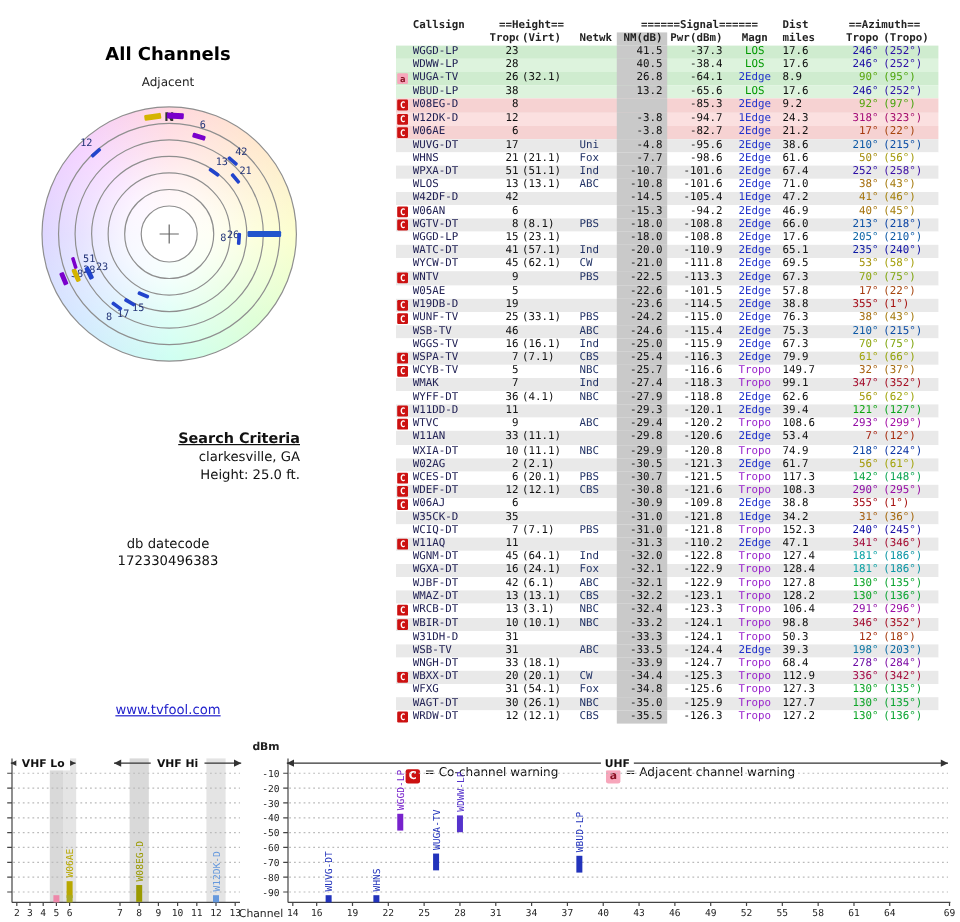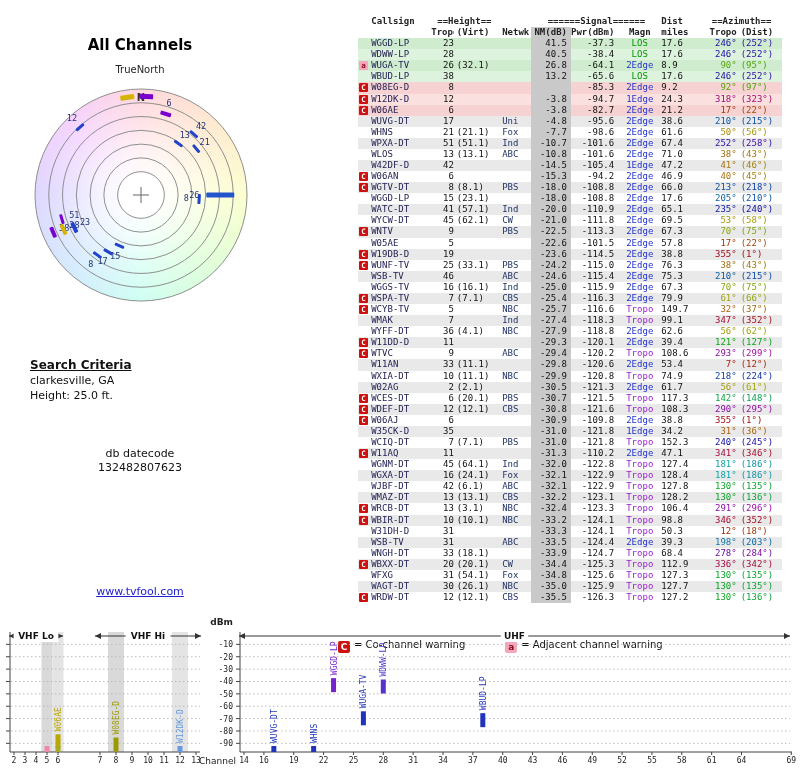--- a/index.html
+++ b/index.html
@@ -8,29 +8,29 @@
   .abs{position:absolute;}
 
   
   #all-title{left:30px;top:36px;width:220px;text-align:center;font-size:15px;font-weight:bold;color:#000;}
   #truenorth{left:30px;top:64px;width:220px;text-align:center;font-size:10px;color:#222;}
   #radar-bg{left:35px;top:89px;width:212px;height:212px;border-radius:50%;
     background:
       radial-gradient(circle at 50% 50%, rgba(255,255,255,.95) 0%, rgba(255,255,255,.85) 22%, rgba(255,255,255,.45) 48%, rgba(255,255,255,.12) 78%, rgba(255,255,255,0) 100%),
       conic-gradient(from 0deg, #ffccd6, #ffe3c2, #fbffc2, #d6ffcc, #c2ffef, #c9e4ff, #d6ccff, #f2c6ff, #ffccd6);}
   #radar-svg{left:26px;top:80px;}
-  #criteria{left:30px;top:358px;width:220px;text-align:left;font-size:11px;color:#111;line-height:15px;}
+  #criteria{left:30px;top:358px;width:220px;text-align:right;font-size:11px;color:#111;line-height:15px;}
   #criteria .hd{font-weight:bold;text-decoration:underline;font-size:12px;}
   #datecode{left:30px;top:447px;width:220px;text-align:center;font-size:11px;color:#111;line-height:14px;}
   #site-link{left:30px;top:585px;width:220px;text-align:center;font-size:11px;}
   #site-link a{color:#2222cc;text-decoration:underline;}
 
   
   #tablewrap{left:330px;top:16px;width:452px;font-family:"DejaVu Sans Mono",monospace;font-size:9px;color:#111;}
-  .trow{display:flex;height:11.08px;line-height:11.2px;white-space:pre;margin-left:28px;}
+  .trow{display:flex;height:11.08px;line-height:11.2px;white-space:pre;}
   .c{display:block;height:11.08px;overflow:hidden;}
   .c-w{width:14px;padding-left:1px;}
   .c-cs{width:64px;color:#222255;}
   .c-re{width:24px;text-align:right;}
   .c-vi{width:46px;padding-left:3px;}
   .c-nw{width:36px;padding-left:5px;color:#223366;}
   .c-nm{width:42px;text-align:right;padding-right:4px;background:#c9c9c9;}
   .c-pw{width:50px;text-align:right;padding-right:4px;}
   .c-pa{width:46px;text-align:center;}
   .c-di{width:42px;text-align:left;padding-right:4px;}
@@ -50,21 +50,21 @@
   
   #legend{position:absolute;left:338px;top:639px;font-size:10px;color:#111;}
   #legend .lb{width:12px;height:12px;line-height:12px;font-size:9px;border-radius:2px;margin-right:4px;vertical-align:-2px;display:inline-block;text-align:center;font-weight:bold;font-style:normal;}
   #legend .gap{display:inline-block;width:40px;}
   #chart-svg{left:0;top:612px;}
 </style>
 </head>
 <body>
 
 <div class="abs" id="all-title">All Channels</div>
-<div class="abs" id="truenorth">TrueNorth</div>
+<div class="abs" id="truenorth">Adjacent</div>
 <div class="abs" id="radar-bg"></div>
 <svg class="abs" id="radar-svg" width="230" height="230">
     <circle cx="115" cy="115" r="106" fill="none" stroke="#8f8f8f" stroke-width="1"></circle>
     <circle cx="115" cy="115" r="92.22" fill="none" stroke="#8f8f8f" stroke-width="1"></circle>
     <circle cx="115" cy="115" r="78.44" fill="none" stroke="#8f8f8f" stroke-width="1"></circle>
     <circle cx="115" cy="115" r="64.66" fill="none" stroke="#8f8f8f" stroke-width="1"></circle>
     <circle cx="115" cy="115" r="50.879999999999995" fill="none" stroke="#8f8f8f" stroke-width="1"></circle>
     <circle cx="115" cy="115" r="37.099999999999994" fill="none" stroke="#8f8f8f" stroke-width="1"></circle>
     <circle cx="115" cy="115" r="23.32" fill="rgba(255,255,255,0.9)" stroke="#8f8f8f"></circle>
     <line x1="107" y1="115" x2="123" y2="115" stroke="#666"></line>
@@ -134,21 +134,21 @@
     <text x="64.9206965046813" y="186.92824792074552" text-anchor="middle" font-size="8.5" fill="#223377" font-family="DejaVu Sans Mono, monospace">8</text>
   </svg>
 
 <div class="abs" id="criteria">
   <div class="hd">Search Criteria</div>
   <div>clarkesville, GA</div>
   <div>Height: 25.0 ft.</div>
 </div>
 <div class="abs" id="datecode">
   <div>db datecode</div>
-  <div>132482807623</div>
+  <div>172330496383</div>
 </div>
 <div class="abs" id="site-link">
   <a href="#">www.tvfool.com</a>
 </div>
 
 <div class="abs" id="tablewrap">
   <div class="trow h1">
     <span class="c c-w"></span>
     <span class="c c-cs">Callsign</span>
     <span class="c grp-ch">==Height==</span>
@@ -161,21 +161,21 @@
     <span class="c c-w"></span>
     <span class="c c-cs"></span>
     <span class="c c-re">Tropo</span>
     <span class="c c-vi">(Virt)</span>
     <span class="c c-nw">Netwk</span>
     <span class="c c-nm">NM(dB)</span>
     <span class="c c-pw">Pwr(dBm)</span>
     <span class="c c-pa">Magn</span>
     <span class="c c-di">miles</span>
     <span class="c c-at">Tropo</span>
-    <span class="c c-am">(Dist)</span>
+    <span class="c c-am">(Tropo)</span>
   </div>
   <div id="tbody">
       <div class="trow body green"><span class="c c-w"></span><span class="c c-cs">WGGD-LP</span><span class="c c-re">23</span><span class="c c-vi"></span><span class="c c-nw"></span><span class="c c-nm">41.5</span><span class="c c-pw">-37.3</span><span class="c c-pa" style="color: rgb(0, 153, 0);">LOS</span><span class="c c-di">17.6</span><span class="c c-at" style="color: rgb(29, 13, 165);">246°</span><span class="c c-am" style="color: rgb(44, 13, 165);">(252°)</span></div>
       <div class="trow body green alt"><span class="c c-w"></span><span class="c c-cs">WDWW-LP</span><span class="c c-re">28</span><span class="c c-vi"></span><span class="c c-nw"></span><span class="c c-nm">40.5</span><span class="c c-pw">-38.4</span><span class="c c-pa" style="color: rgb(0, 153, 0);">LOS</span><span class="c c-di">17.6</span><span class="c c-at" style="color: rgb(29, 13, 165);">246°</span><span class="c c-am" style="color: rgb(44, 13, 165);">(252°)</span></div>
       <div class="trow body green"><span class="c c-w"><i class="wb wa">a</i></span><span class="c c-cs">WUGA-TV</span><span class="c c-re">26</span><span class="c c-vi">(32.1)</span><span class="c c-nw"></span><span class="c c-nm">26.8</span><span class="c c-pw">-64.1</span><span class="c c-pa" style="color: rgb(34, 51, 204);">2Edge</span><span class="c c-di">8.9</span><span class="c c-at" style="color: rgb(89, 165, 13);">90°</span><span class="c c-am" style="color: rgb(77, 165, 13);">(95°)</span></div>
       <div class="trow body green alt"><span class="c c-w"></span><span class="c c-cs">WBUD-LP</span><span class="c c-re">38</span><span class="c c-vi"></span><span class="c c-nw"></span><span class="c c-nm">13.2</span><span class="c c-pw">-65.6</span><span class="c c-pa" style="color: rgb(0, 153, 0);">LOS</span><span class="c c-di">17.6</span><span class="c c-at" style="color: rgb(29, 13, 165);">246°</span><span class="c c-am" style="color: rgb(44, 13, 165);">(252°)</span></div>
       <div class="trow body pink"><span class="c c-w"><i class="wb wc">C</i></span><span class="c c-cs">W08EG-D</span><span class="c c-re">8</span><span class="c c-vi"></span><span class="c c-nw"></span><span class="c c-nm"></span><span class="c c-pw">-85.3</span><span class="c c-pa" style="color: rgb(34, 51, 204);">2Edge</span><span class="c c-di">9.2</span><span class="c c-at" style="color: rgb(84, 165, 13);">92°</span><span class="c c-am" style="color: rgb(72, 165, 13);">(97°)</span></div>
       <div class="trow body pink alt"><span class="c c-w"><i class="wb wc">C</i></span><span class="c c-cs">W12DK-D</span><span class="c c-re">12</span><span class="c c-vi"></span><span class="c c-nw"></span><span class="c c-nm">-3.8</span><span class="c c-pw">-94.7</span><span class="c c-pa" style="color: rgb(34, 51, 204);">1Edge</span><span class="c c-di">24.3</span><span class="c c-at" style="color: rgb(165, 13, 120);">318°</span><span class="c c-am" style="color: rgb(165, 13, 107);">(323°)</span></div>
       <div class="trow body pink"><span class="c c-w"><i class="wb wc">C</i></span><span class="c c-cs">W06AE</span><span class="c c-re">6</span><span class="c c-vi"></span><span class="c c-nw"></span><span class="c c-nm">-3.8</span><span class="c c-pw">-82.7</span><span class="c c-pa" style="color: rgb(34, 51, 204);">2Edge</span><span class="c c-di">21.2</span><span class="c c-at" style="color: rgb(165, 56, 13);">17°</span><span class="c c-am" style="color: rgb(165, 69, 13);">(22°)</span></div>
       <div class="trow body plain alt"><span class="c c-w"></span><span class="c c-cs">WUVG-DT</span><span class="c c-re">17</span><span class="c c-vi"></span><span class="c c-nw">Uni</span><span class="c c-nm">-4.8</span><span class="c c-pw">-95.6</span><span class="c c-pa" style="color: rgb(34, 51, 204);">2Edge</span><span class="c c-di">38.6</span><span class="c c-at" style="color: rgb(13, 89, 165);">210°</span><span class="c c-am" style="color: rgb(13, 77, 165);">(215°)</span></div>

